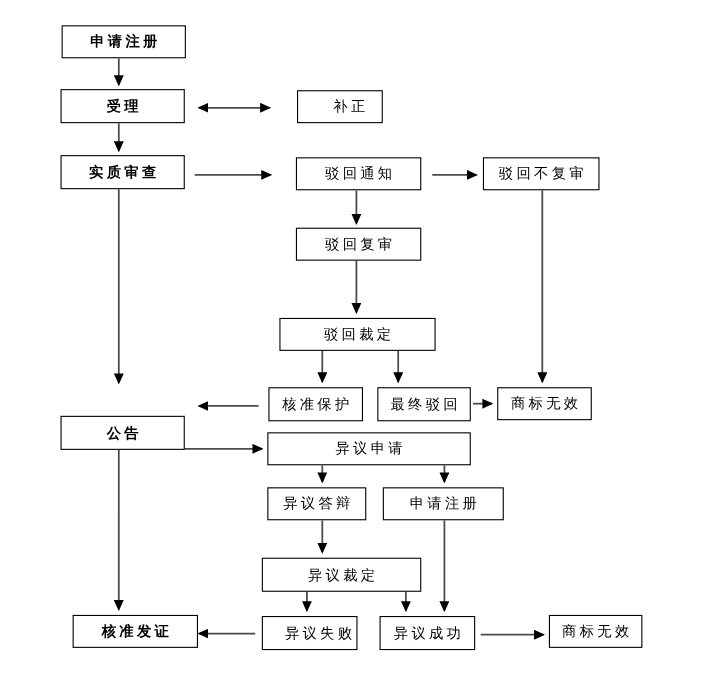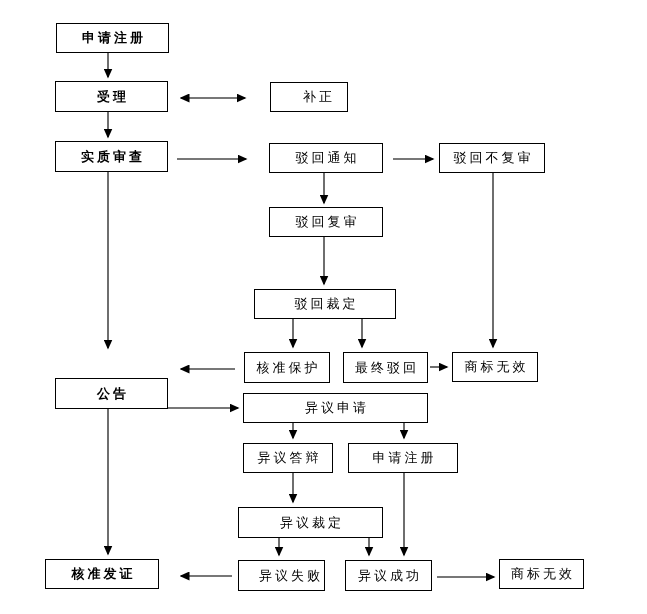--- a/index.html
+++ b/index.html
@@ -89,15 +89,15 @@
   <div class="node" style="left:244px; top:352px; width:86px;  height:31px;">核准保护</div>
   <div class="node" style="left:343px; top:352px; width:85px;  height:31px;">最终驳回</div>
   <div class="node" style="left:452px; top:352px; width:86px;  height:30px;">商标无效</div>
   <div class="node" style="left:243px; top:393px; width:185px; height:30px;">异议申请</div>
   <div class="node" style="left:243px; top:443px; width:90px;  height:30px;">异议答辩</div>
   <div class="node" style="left:348px; top:443px; width:110px; height:30px;">申请注册</div>
   <div class="node" style="left:238px; top:507px; width:145px; height:31px;">异议裁定</div>
   <div class="node" style="left:238px; top:560px; width:87px;  height:31px;padding-left:16px;">异议失败</div>
   <div class="node" style="left:345px; top:560px; width:87px;  height:31px;">异议成功</div>
   <div class="node" style="left:499px; top:559px; width:85px;  height:30px;">商标无效</div>
-  <div class="node bold" style="left:45px;  top:559px; width:114px; height:30px;">核准发证</div>
+  <div class="node bold" style="left:66px;  top:559px; width:114px; height:30px;">核准发证</div>
 
 </div>
 
 </body></html>

